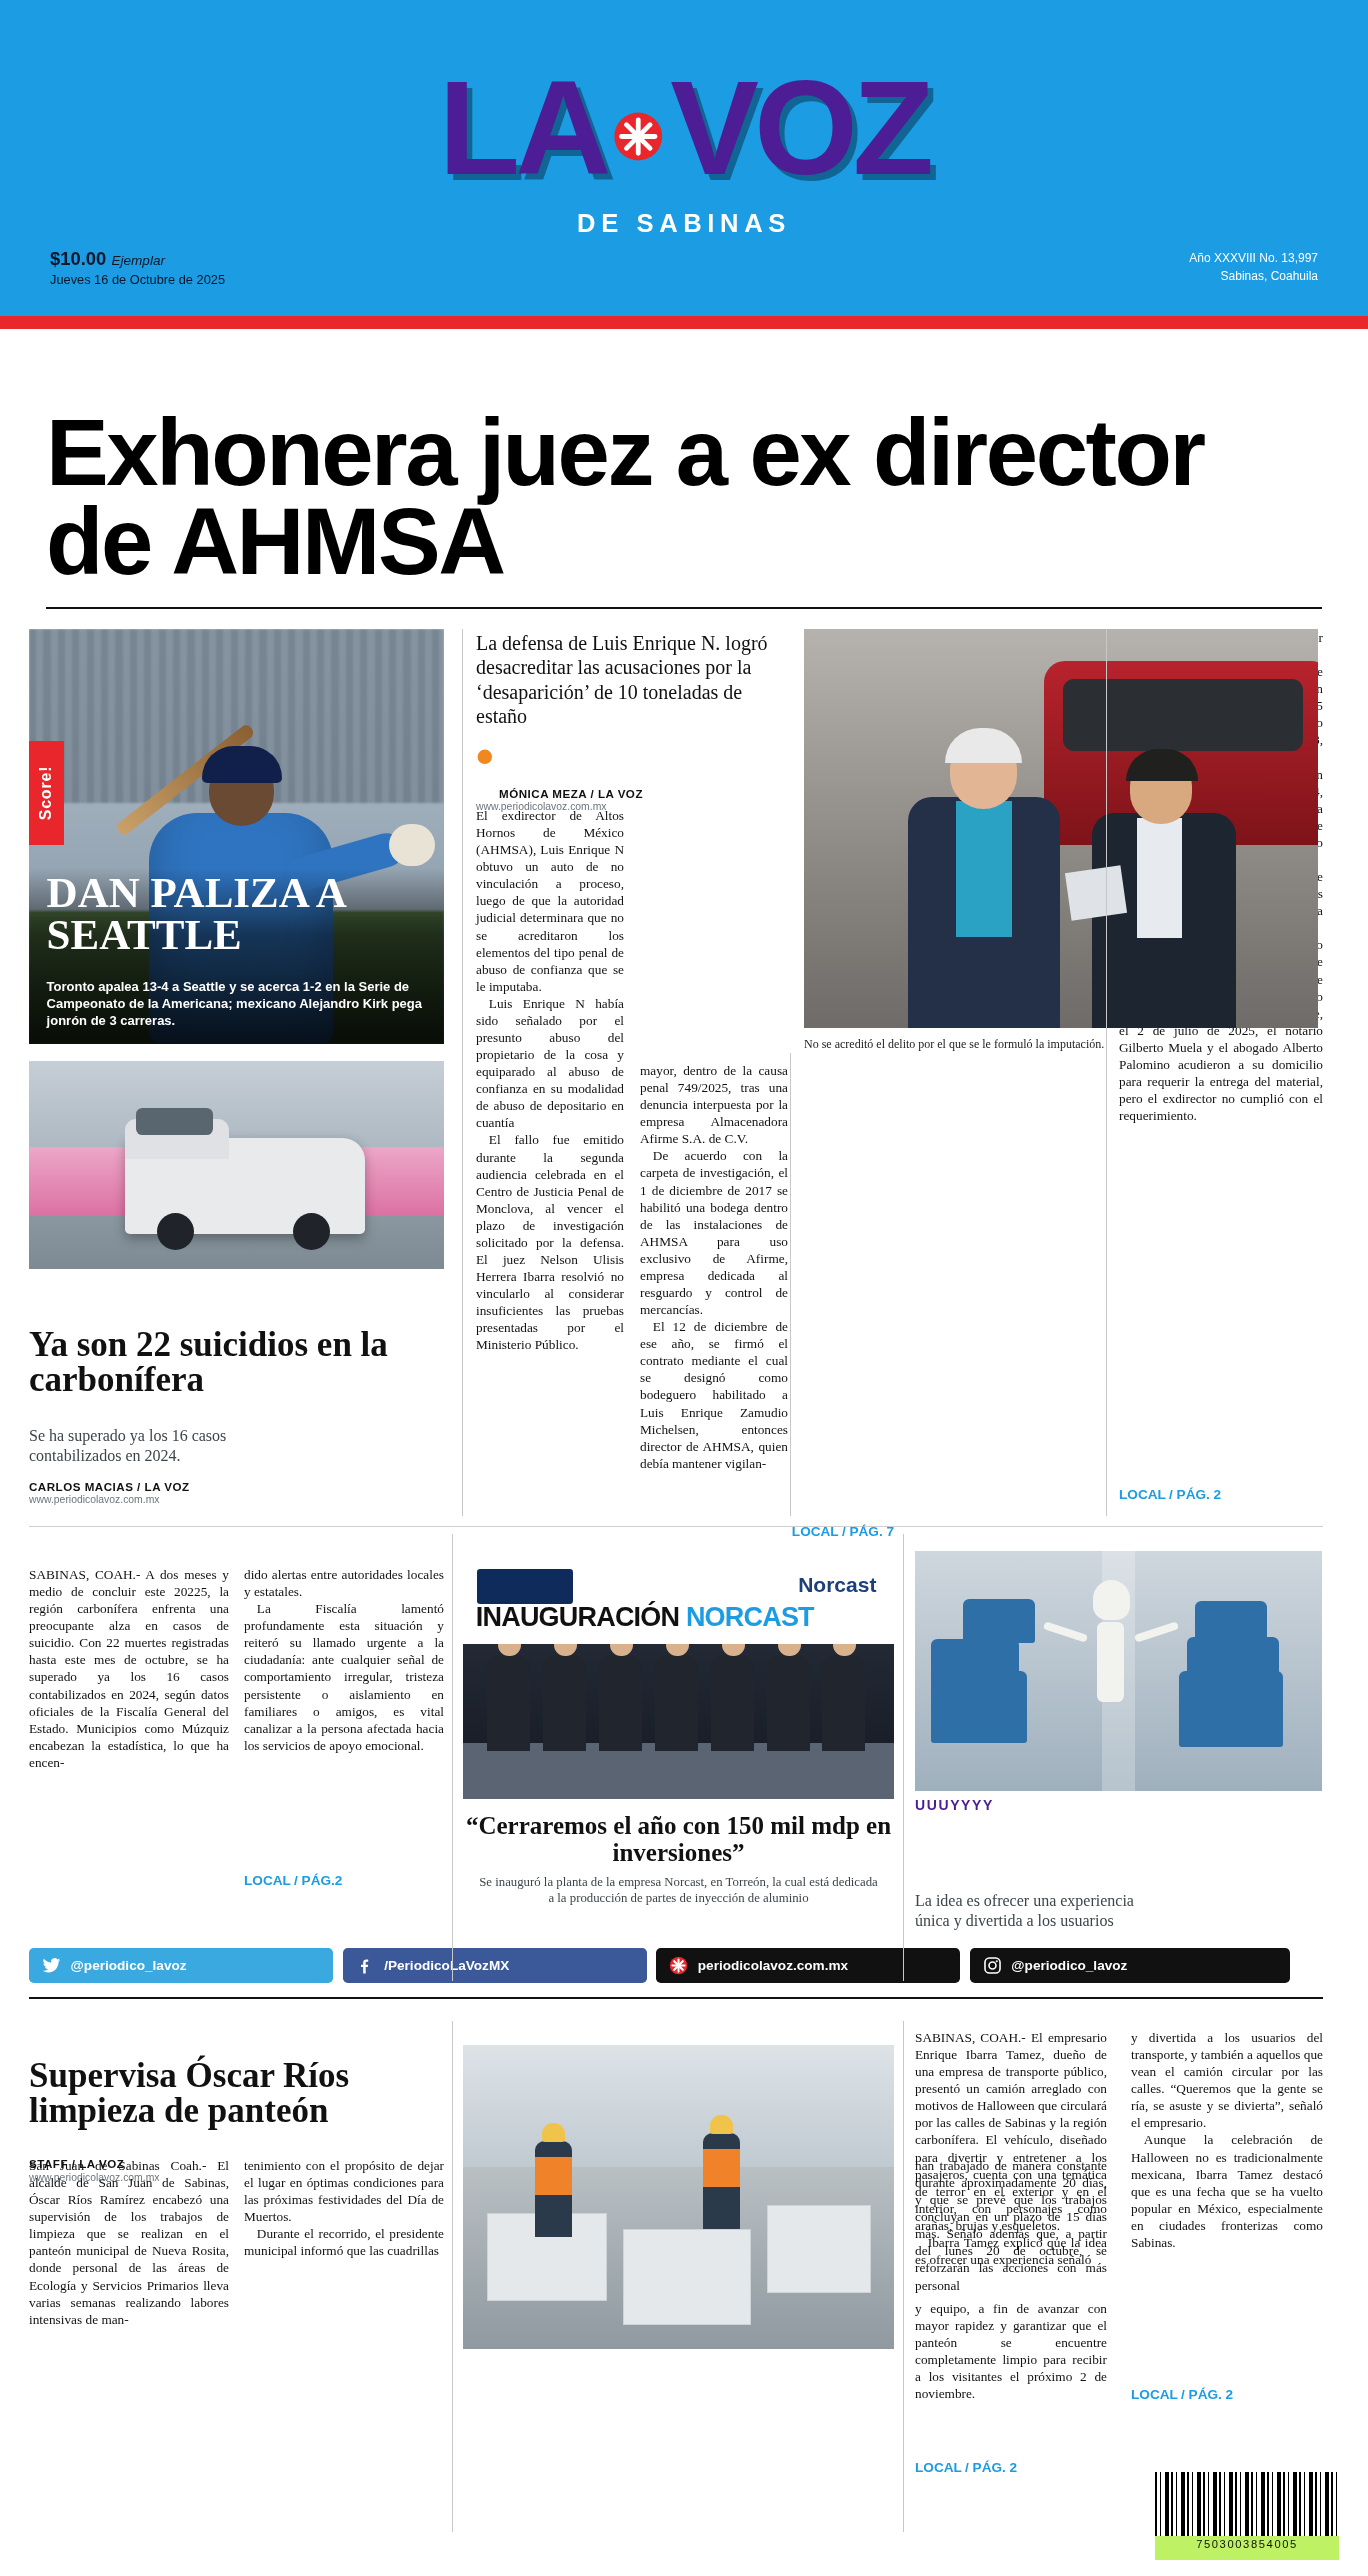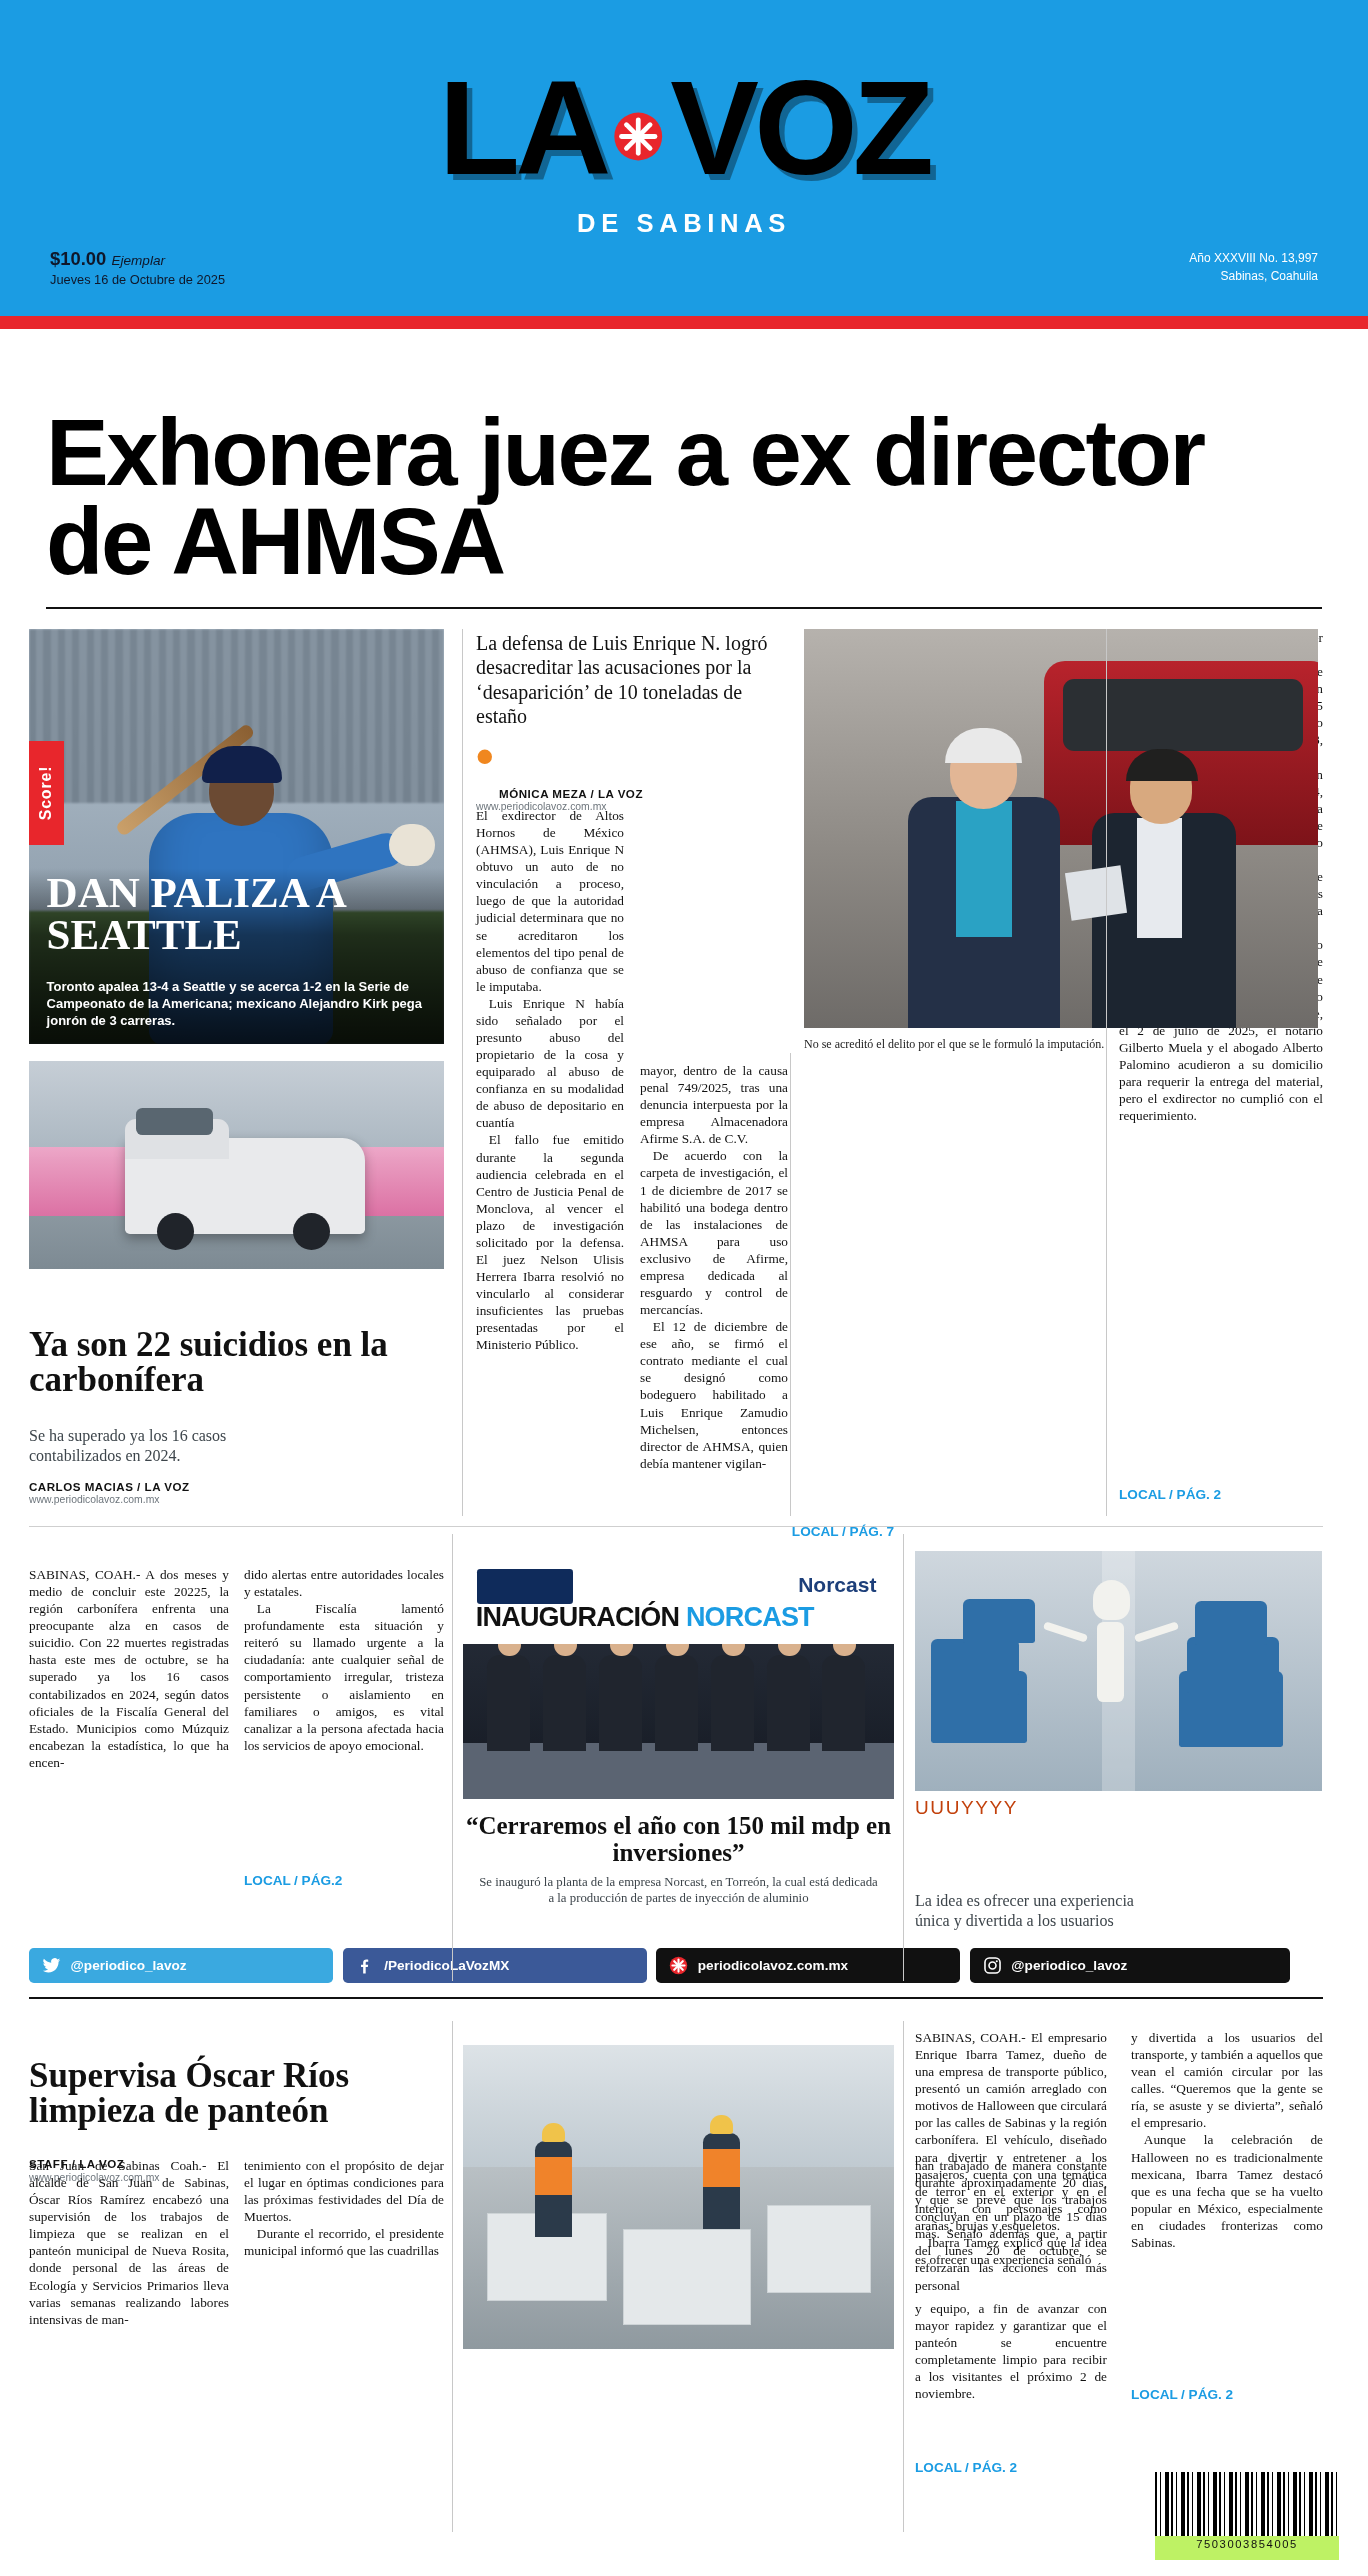--- a/index.html
+++ b/index.html
@@ -21,21 +21,21 @@
   .masthead-inner { position:relative; width:100%; height:100%; }
   .logo-wrap {
     position:absolute; left:50%; transform:translateX(-50%); top:62px;
     display:flex; align-items:center; justify-content:center;
   }
   .logo-text {
     font-family:"Liberation Sans", sans-serif;
     font-weight:bold;
     font-size:133px;
     line-height:1;
-    color:#000000;
+    color:#4c1d95;
     letter-spacing:-4.8px;
     -webkit-text-stroke:0px;
     text-shadow: 5.6px 5.6px 0 rgba(0,0,0,0.35);
     display:flex; align-items:center;
   }
   .logo-text .piece { display:inline-block; }
   .logo-star {
     display:inline-block;
     width:51px; height:51px;
     margin:0 6.4px;
@@ -189,21 +189,21 @@
   }
   .bus-in { position:absolute; inset:0; background:linear-gradient(180deg,#cfd7de 0%,#9fb0bd 100%); }
   .bus-seat { position:absolute; background:#2f6fa8; border-radius:6.4px 6.4px 2.4px 2.4px; }
   .bus-aisle { position:absolute; left:46%; top:0; width:8%; height:100%; background:rgba(255,255,255,.25); }
   .skel { position:absolute; left:160px; top:29px; width:72px; height:160px; }
   .skel-head { position:absolute; left:17.6px; top:0; width:37px; height:40px; background:#f2f2ee; border-radius:19px 19px 14.4px 14.4px; }
   .skel-body { position:absolute; left:22.4px; top:42px; width:27px; height:80px; background:#f2f2ee; border-radius:6.4px; }
   .skel-arm { position:absolute; top:48px; width:45px; height:8px; background:#f2f2ee; border-radius:4.8px; }
   .uuu-label {
     position:absolute; left:915px; top:1797px; width:407px;
-    font-family:"Liberation Sans",sans-serif; font-weight:normal; font-size:19px; color:#c2410c; letter-spacing:1.6px;
+    font-family:"Liberation Sans",sans-serif; font-weight:bold; font-size:14px; color:#4c1d95; letter-spacing:1.6px;
   }
 
   
   #photo-panteon {
     left:463px; top:2045px; width:431px; height:304px;
     background:linear-gradient(180deg,#cdd5da,#9aa6ad);
   }
   .pt-sky { position:absolute; left:0; top:0; width:100%; height:40%; background:linear-gradient(180deg,#dde3e7,#c0cad1); }
   .pt-ground { position:absolute; left:0; bottom:0; width:100%; height:60%; background:linear-gradient(180deg,#b9c0c4,#8f999f); }
   .pt-tomb { position:absolute; background:#e4e8ea; border:1.6px solid #cdd3d6; }

